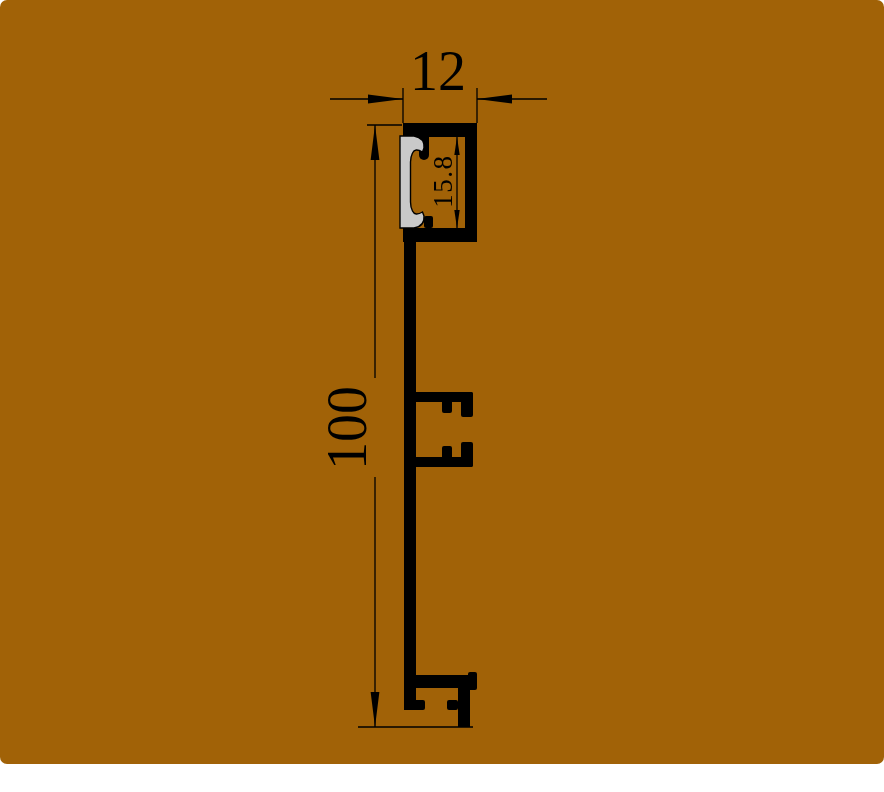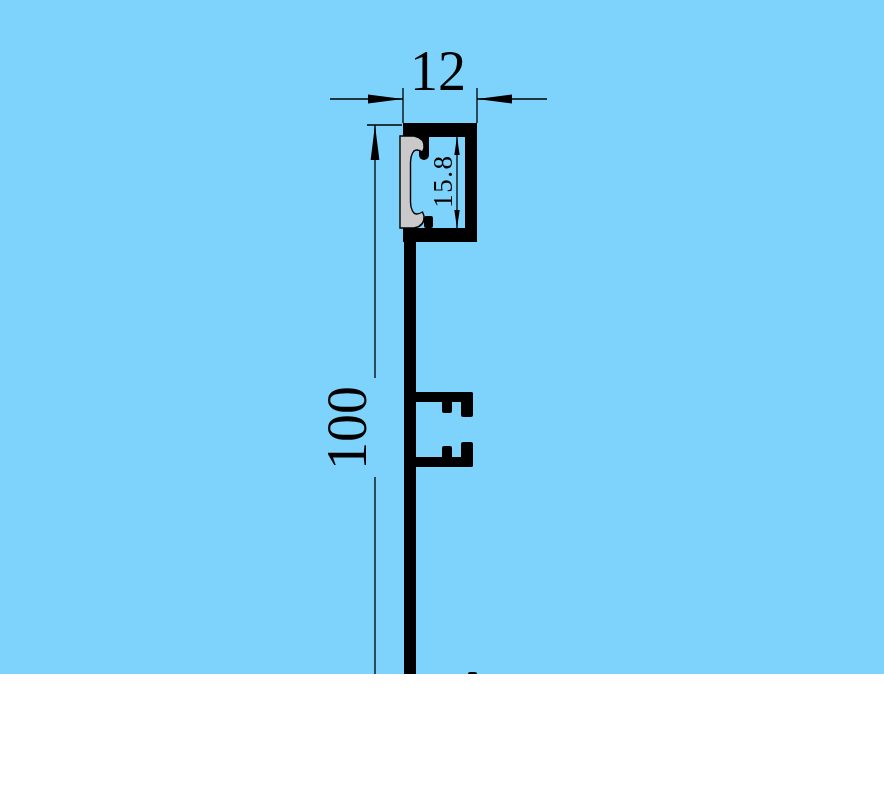--- a/index.html
+++ b/index.html
@@ -3,23 +3,24 @@
 <meta charset="utf-8">
 <style>
   html, body {
     margin: 0;
     padding: 0;
     background: #ffffff;
   }
   .canvas {
     position: relative;
     width: 884px;
-    height: 674px;
-    background: #7dd3fc;
+    height: 764px;
+    background: #a16207;
     overflow: hidden;
+    border-radius: 7px;
   }
   svg {
     display: block;
   }
   .dim-text {
     font-family: "Liberation Serif", "DejaVu Serif", serif;
     fill: #000000;
   }
   .dim-text-large {
     font-size: 56px;

